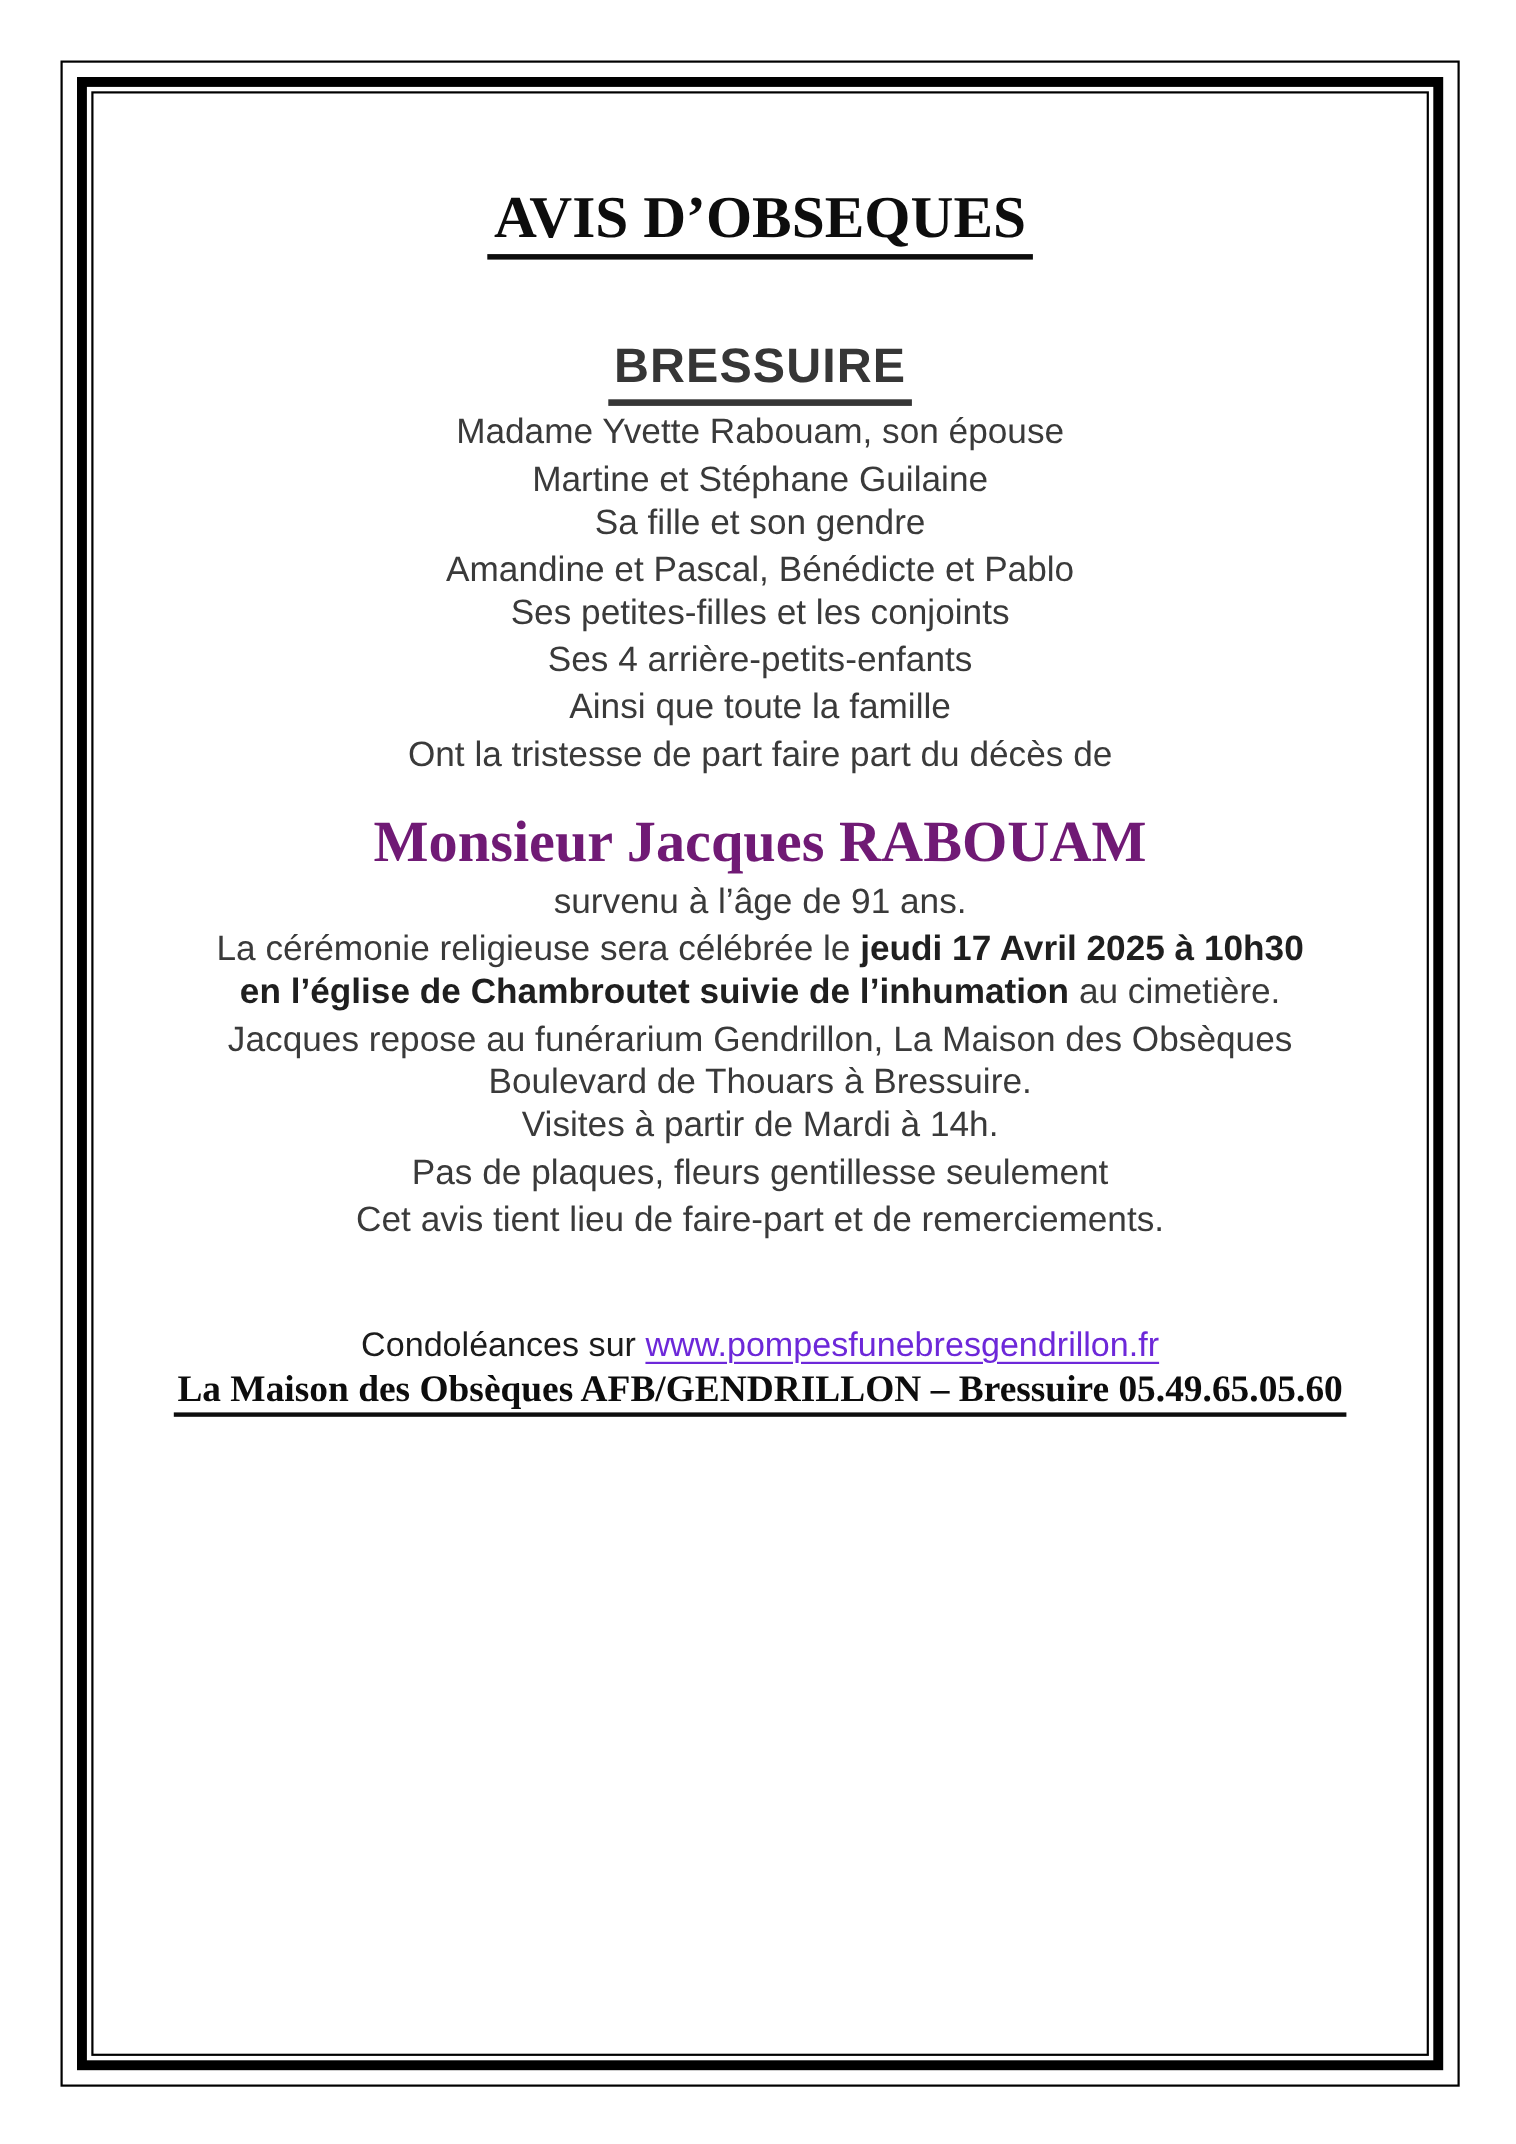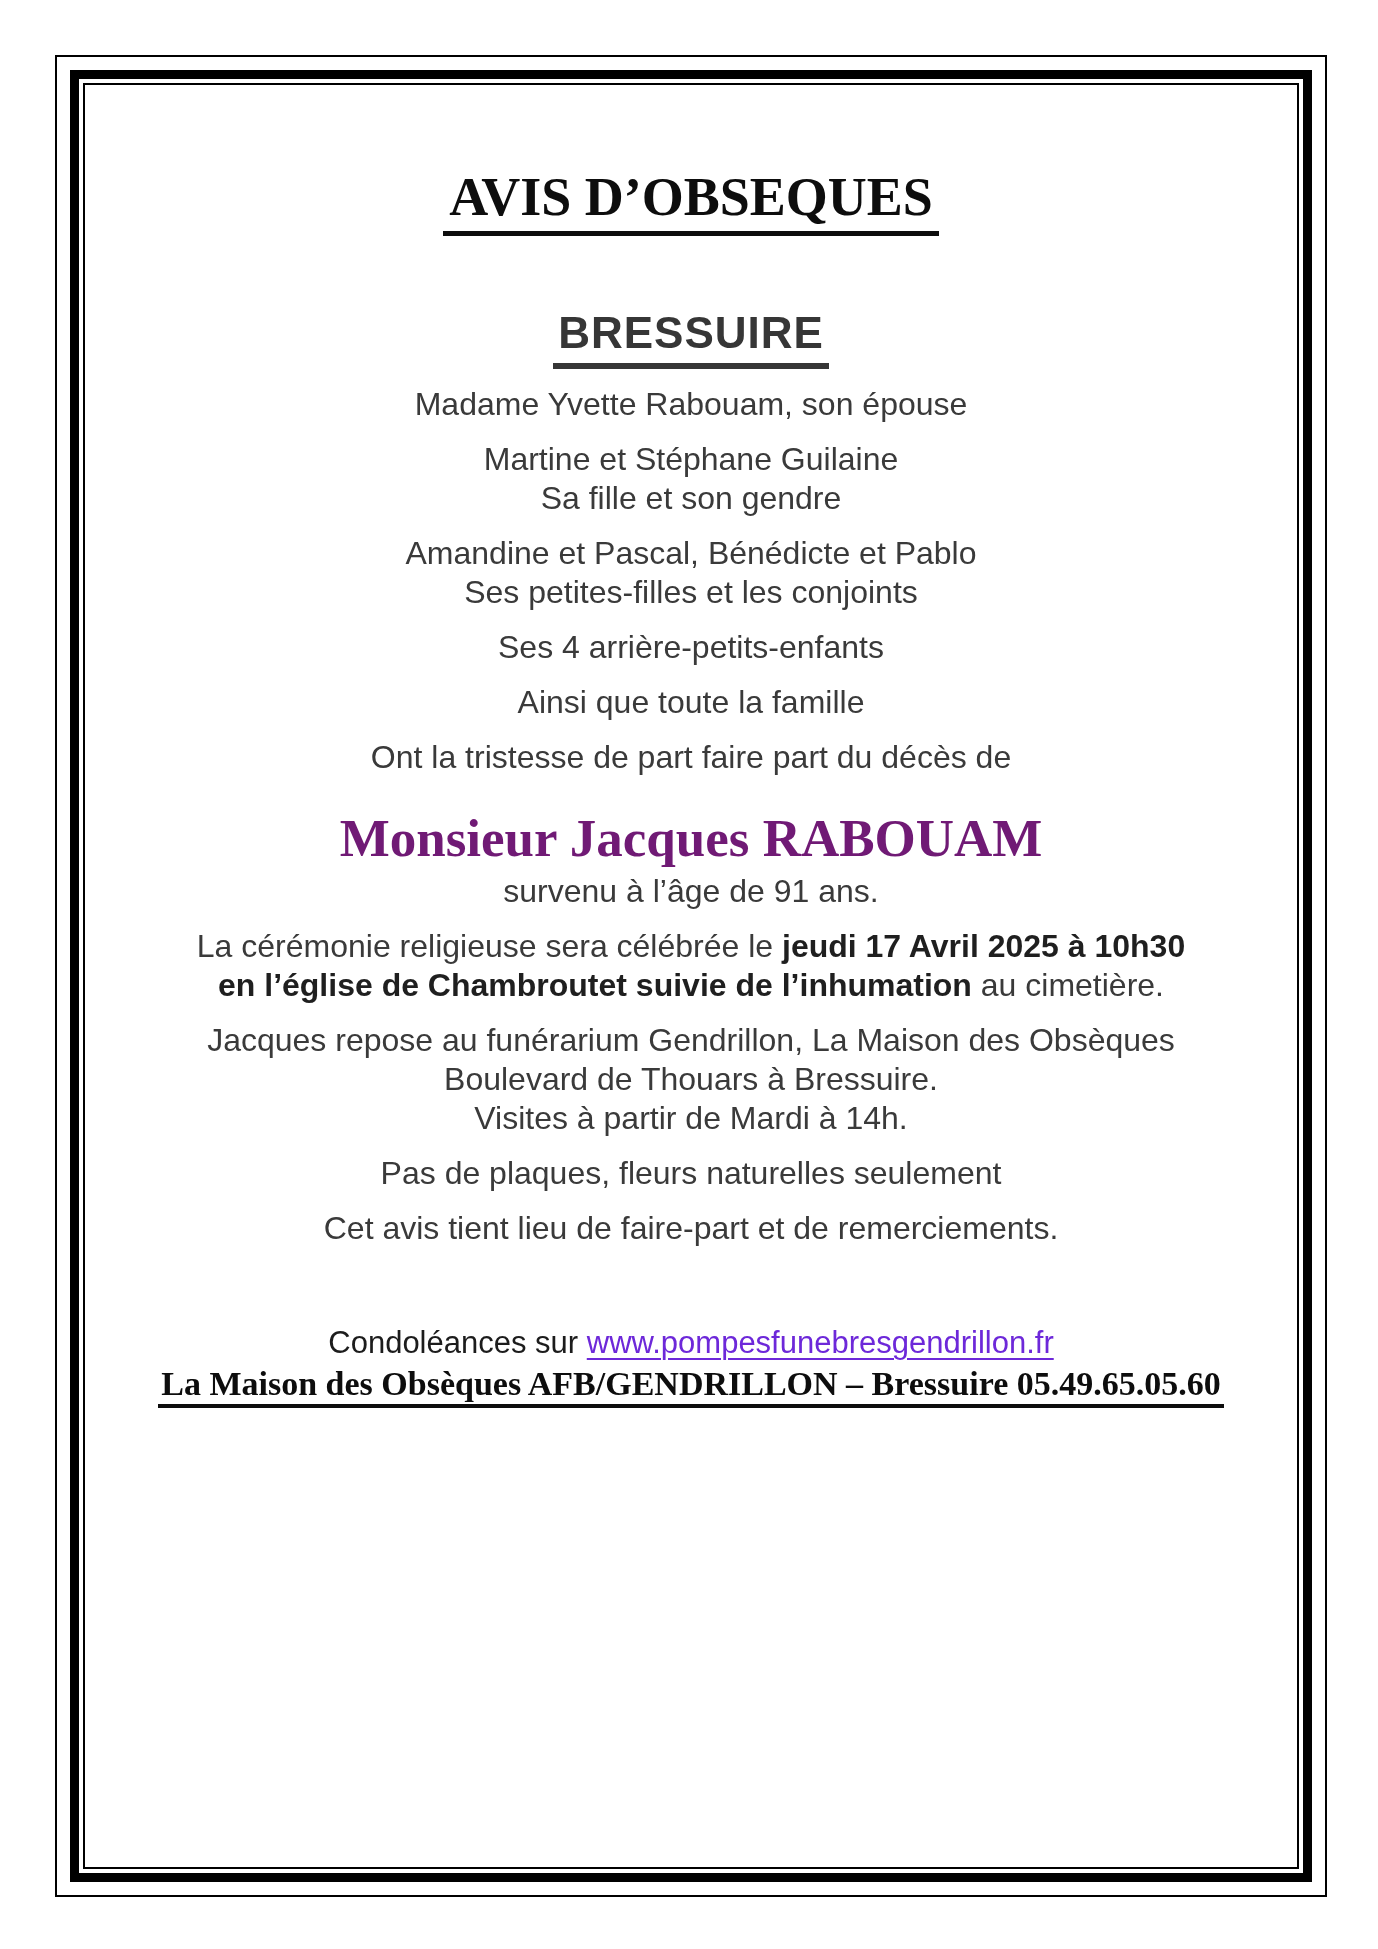--- a/index.html
+++ b/index.html
@@ -33,21 +33,21 @@
   .u-title { display:inline-block; border-bottom:5px solid #0d0d0d; padding:0 6px 4px; }
 
   h2.city {
     margin:74px 0 0;
     font-weight:bold; font-size:44px; line-height:1.05;
     color:#363636; letter-spacing:1px;
   }
   .u-city { display:inline-block; border-bottom:6px solid #363636; padding:0 5px 6px; }
 
   p.body {
-    margin:16px; font-size:32px; line-height:39px; color:#3a3a3a;
+    margin:4px; font-size:32px; line-height:39px; color:#3a3a3a;
   }
   .ln { display:block; }
   strong.b { font-weight:bold; color:#1f1f1f; }
 
   p.deceased {
     margin:33px 0 0;
     font-family:"Liberation Serif","DejaVu Serif",serif;
     font-weight:bold; font-size:53px; line-height:1.06;
     color:#701a75;
   }
@@ -118,21 +118,21 @@
           <span class="ln"><strong class="b">en l’église de Chambroutet suivie de l’inhumation</strong><span> au cimetière.</span></span>
         </p>
 
       <p class="body m-repose">
           <span class="ln">Jacques repose au funérarium Gendrillon, La Maison des Obsèques</span>
           <span class="ln">Boulevard de Thouars à Bressuire.</span>
           <span class="ln">Visites à partir de Mardi à 14h.</span>
         </p>
 
 
-      <p class="body m-flowers">Pas de plaques, fleurs naturelles seulement</p>
+      <p class="body m-flowers">Pas de plaques, fleurs gentillesse seulement</p>
 
       <p class="body m-notice">Cet avis tient lieu de faire-part et de remerciements.</p>
 
       <p class="cond"><span>Condoléances sur </span><a class="link">www.pompesfunebresgendrillon.fr</a></p>
 
       <p class="home"><span class="u-home">La Maison des Obsèques AFB/GENDRILLON – Bressuire 05.49.65.05.60</span></p>
 
     </div>
   </div>
 </div>

